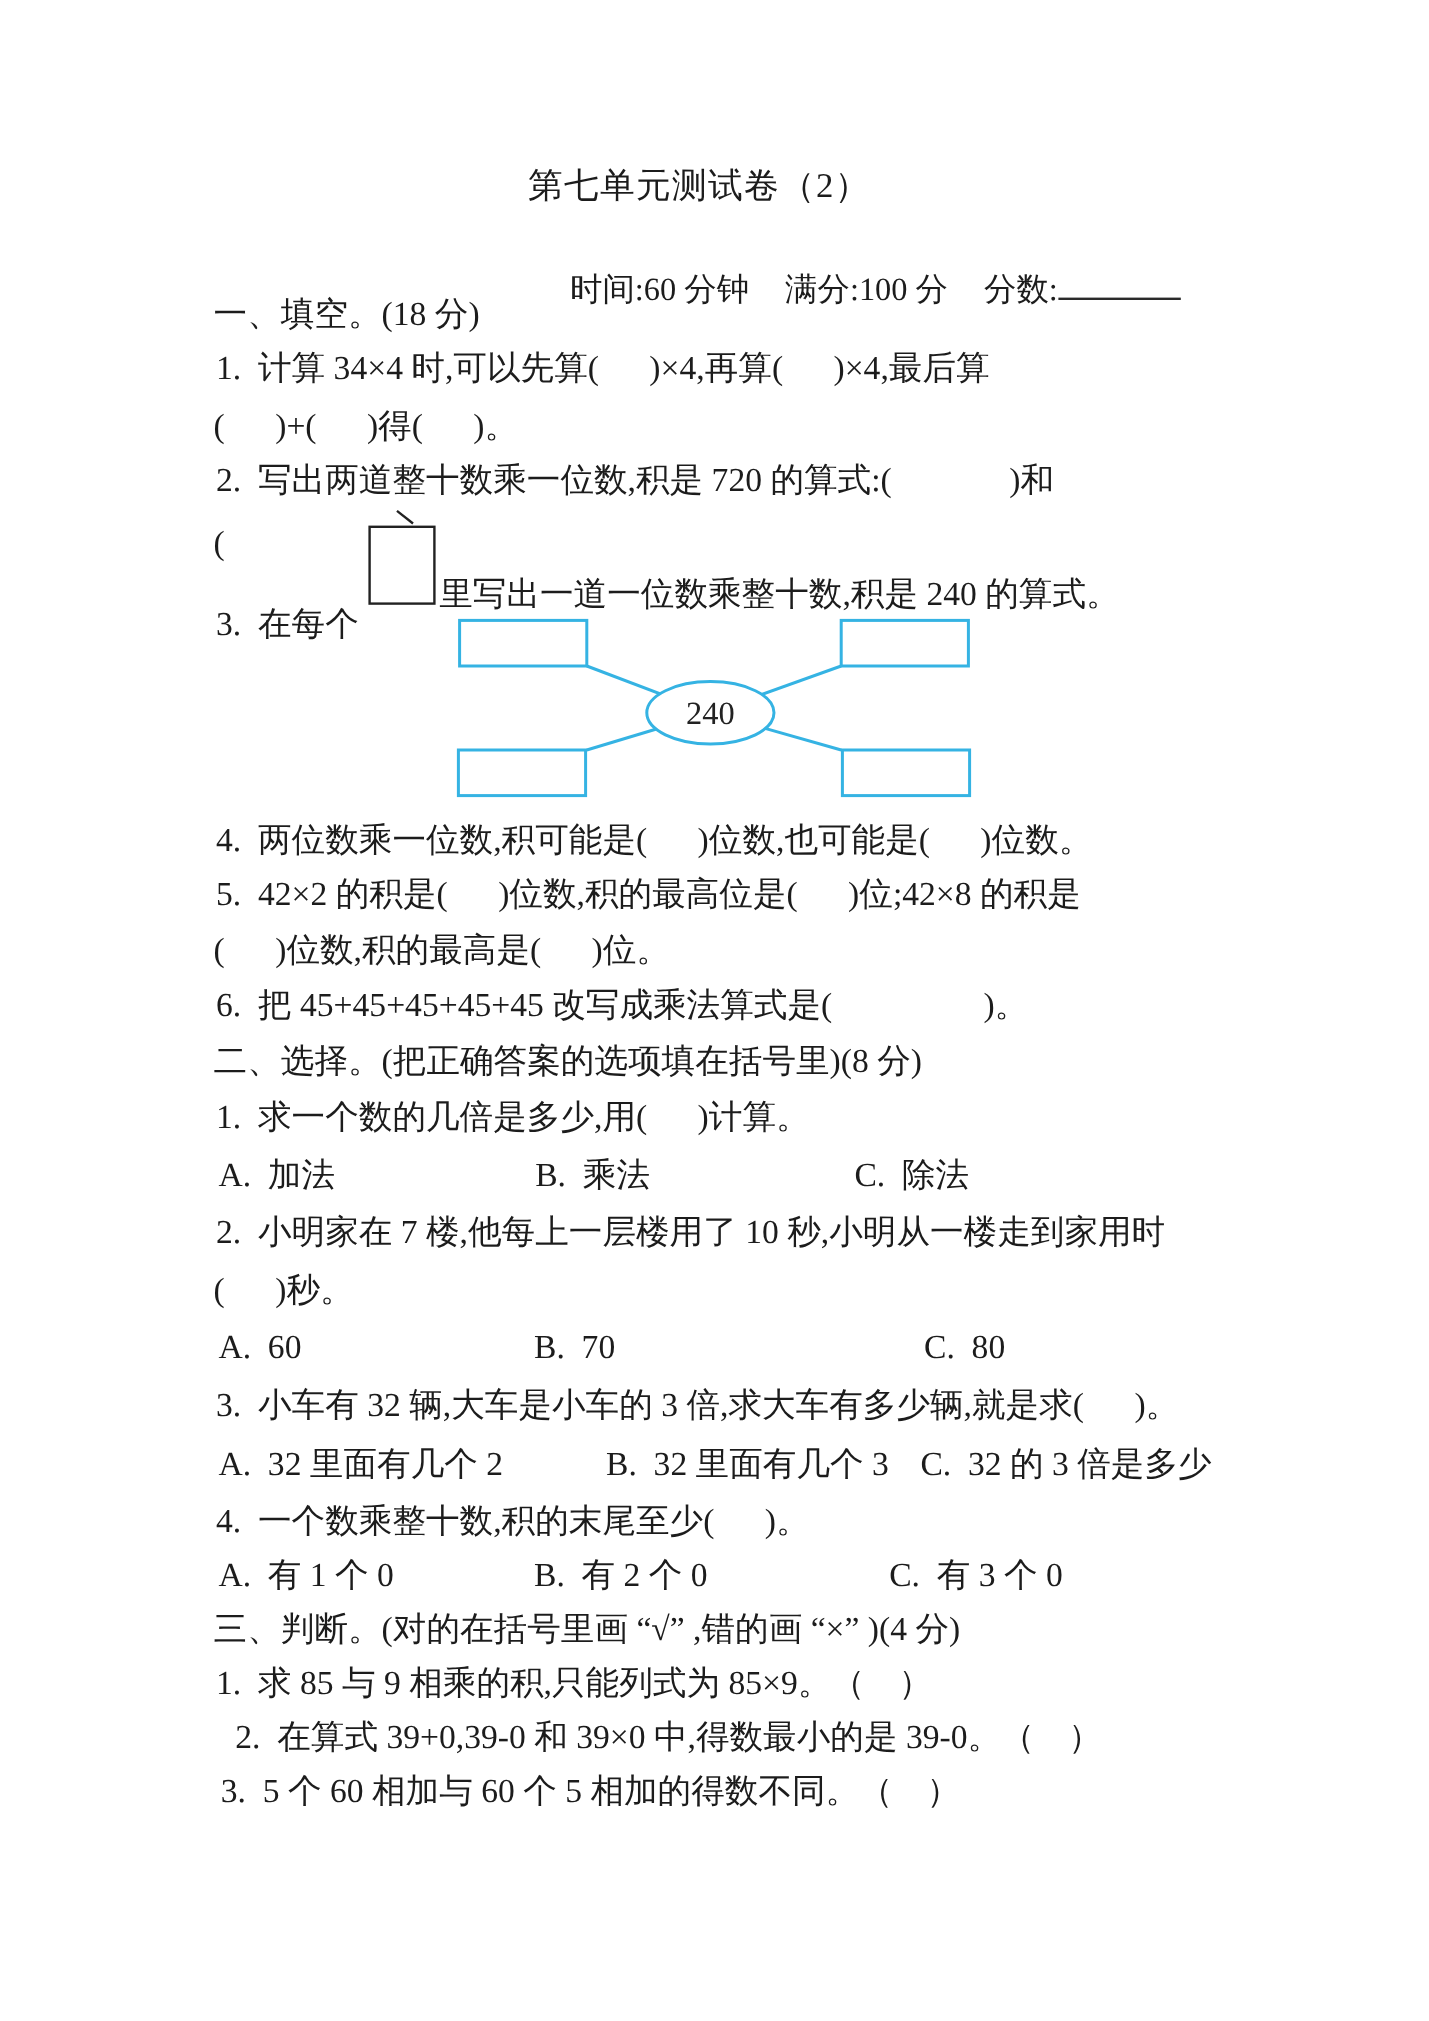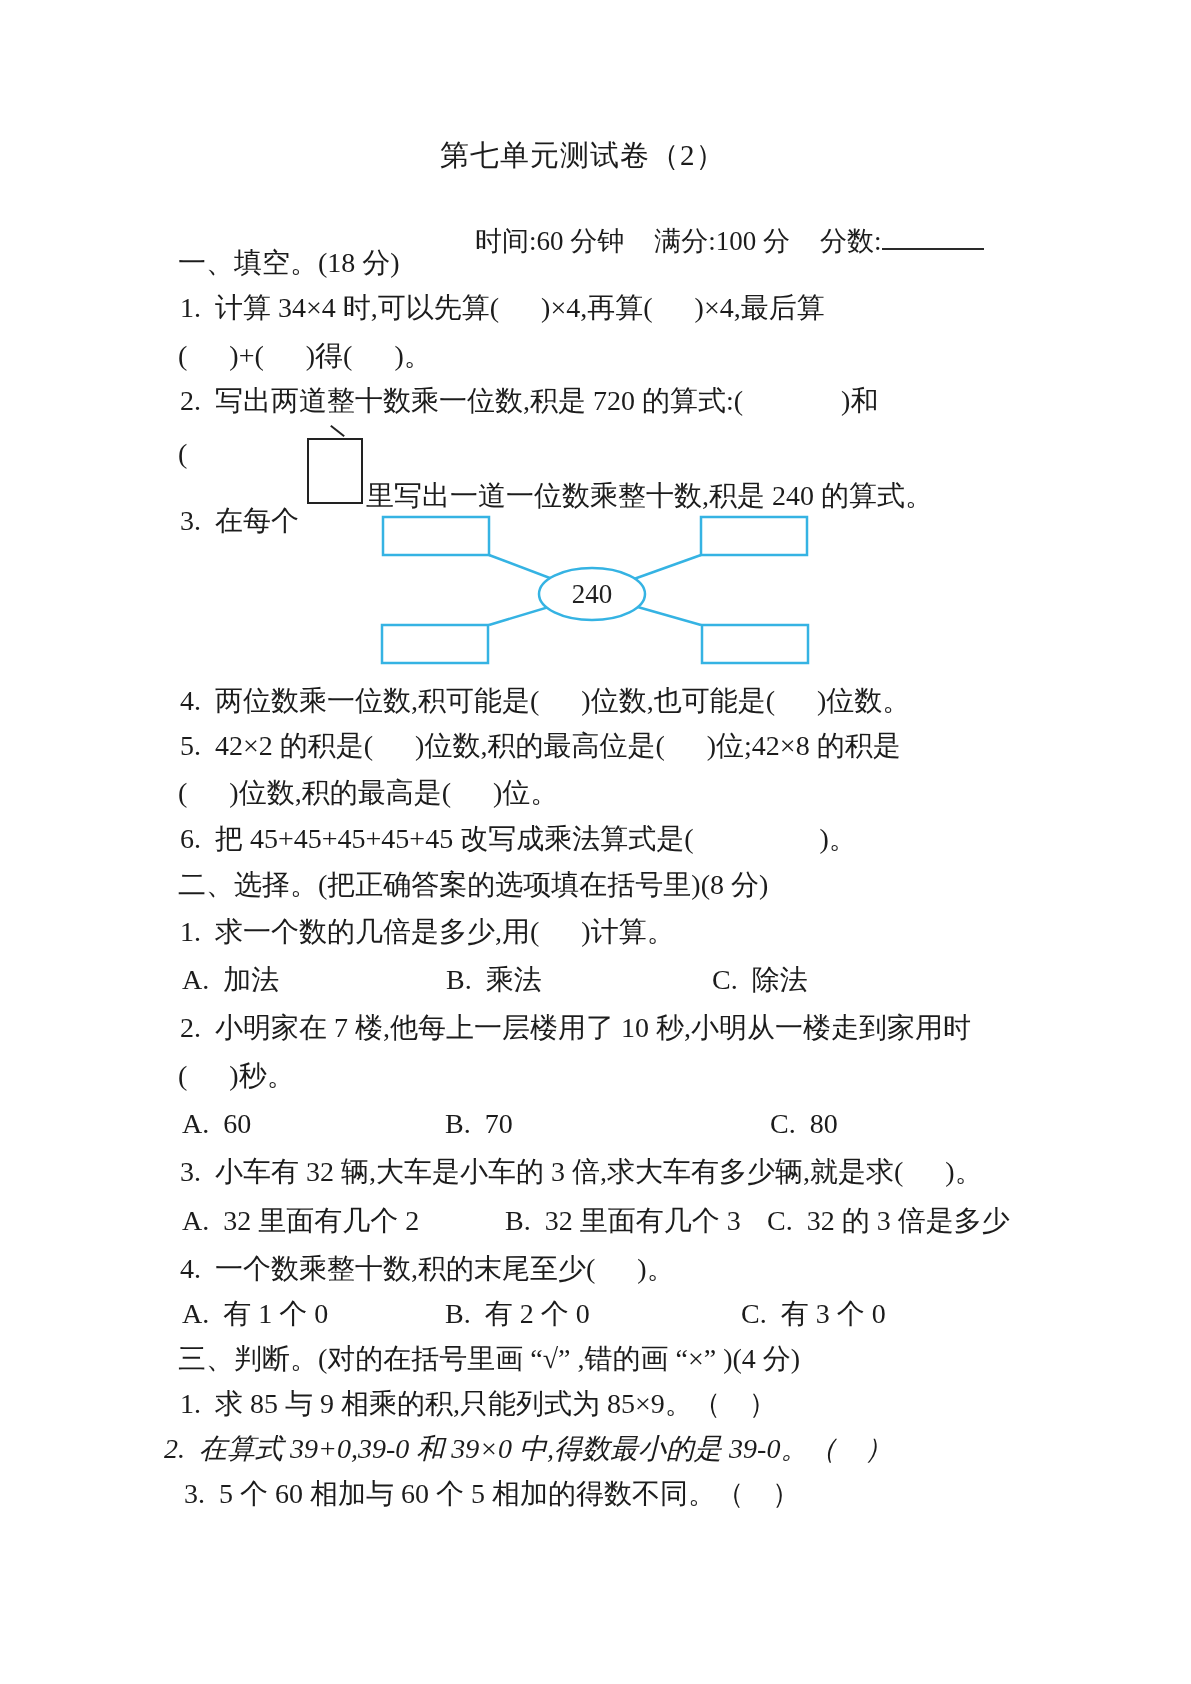--- a/index.html
+++ b/index.html
@@ -110,16 +110,16 @@
   <div class="line" style="left:460px;top:1204px;margin-left:45px;">B.  32 里面有几个 3</div>
   <div class="line" style="left:767px;top:1204px;">C.  32 的 3 倍是多少</div>
 
   <div class="line" style="left:180px;top:1252px;">4.  一个数乘整十数,积的末尾至少(      )。</div>
   <div class="line" style="left:182px;top:1297px;">A.  有 1 个 0</div>
   <div class="line" style="left:445px;top:1297px;">B.  有 2 个 0</div>
   <div class="line" style="left:741px;top:1297px;">C.  有 3 个 0</div>
 
   <div class="line" style="left:178px;top:1342px;">三、判断。(对的在括号里画 “√” ,错的画 “×” )(4 分)</div>
   <div class="line" style="left:180px;top:1387px;">1.  求 85 与 9 相乘的积,只能列式为 85×9。（    ）</div>
-  <div class="line" style="left:164px;top:1432px;font-style:italic;">2.  在算式 39+0,39-0 和 39×0 中,得数最小的是 39-0。（    ）</div>
+  <div class="line" style="left:196px;top:1432px;">2.  在算式 39+0,39-0 和 39×0 中,得数最小的是 39-0。（    ）</div>
   <div class="line" style="left:184px;top:1477px;">3.  5 个 60 相加与 60 个 5 相加的得数不同。（    ）</div>
 
 </div>
 
 </body></html>

